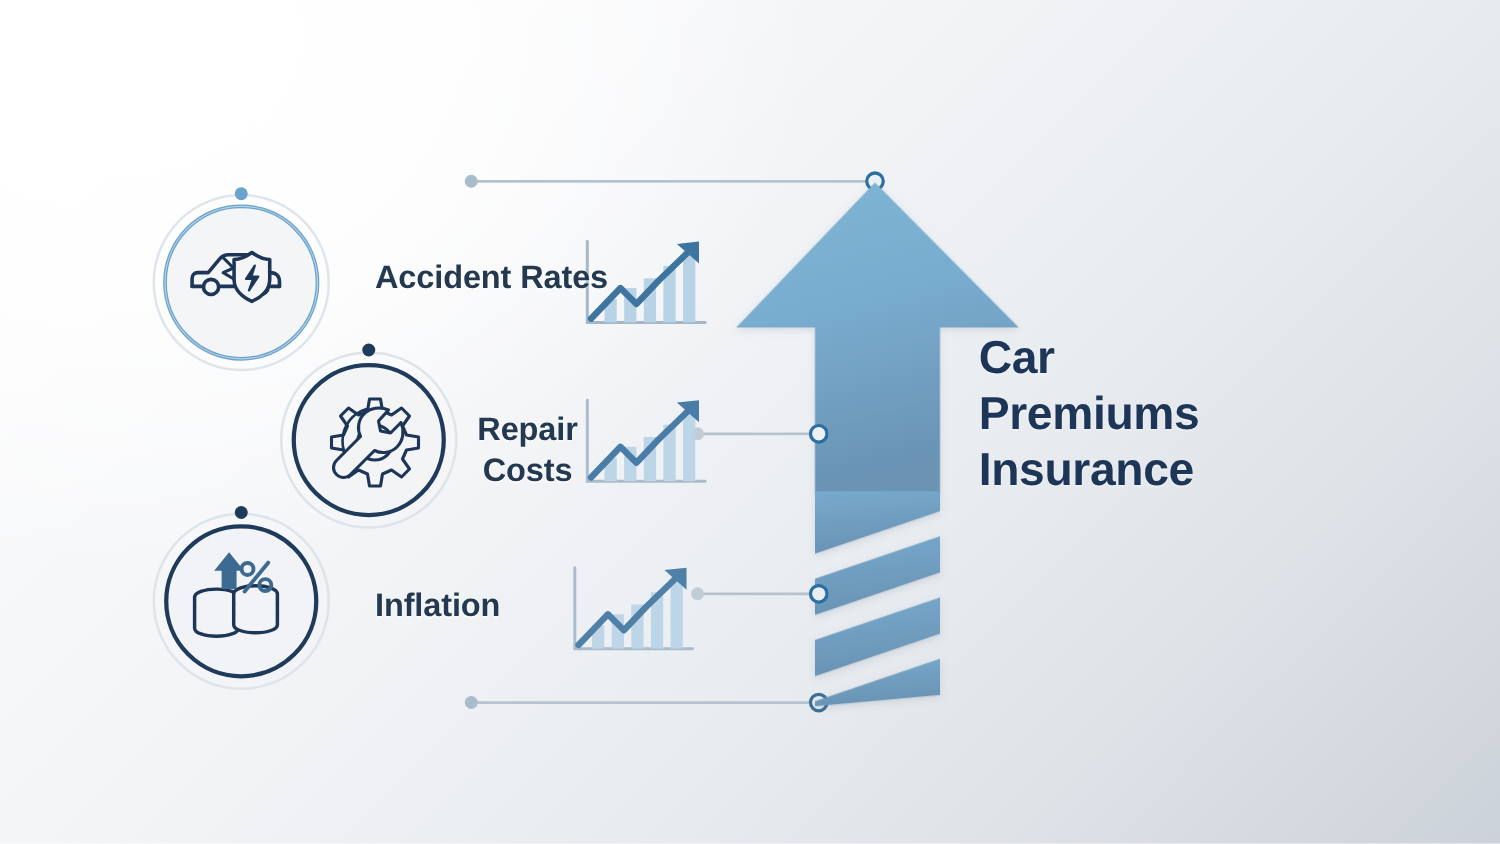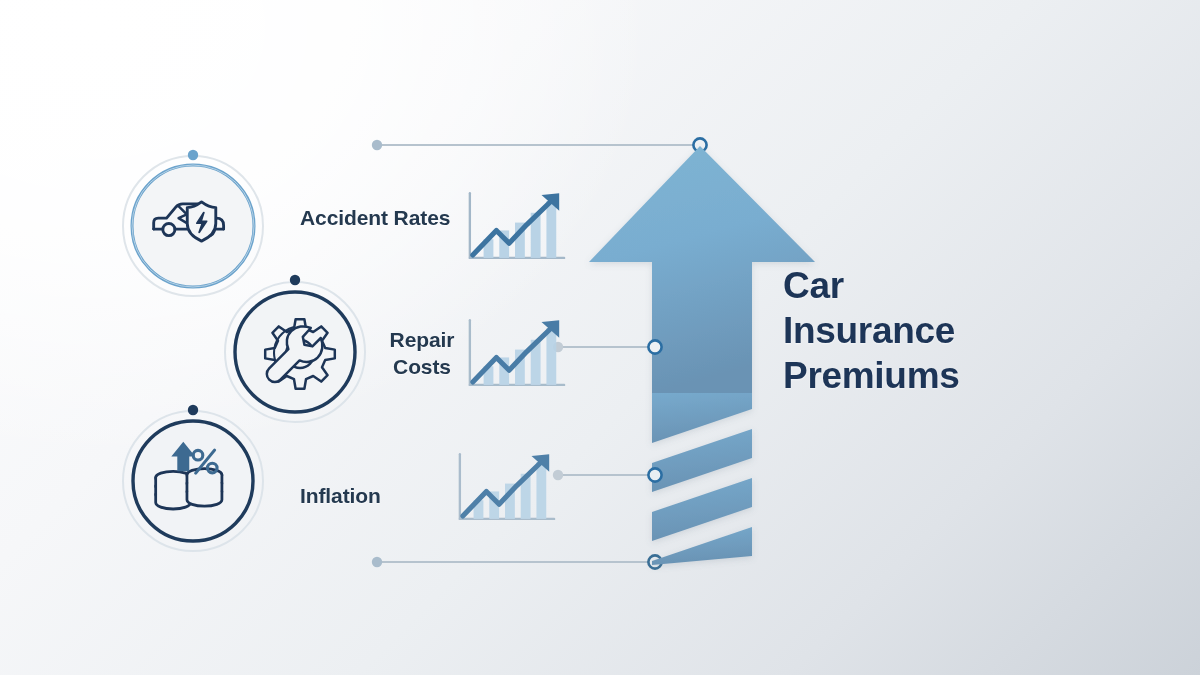--- a/index.html
+++ b/index.html
@@ -21,29 +21,29 @@
   #art {
     position: absolute;
     left: 0; top: 0;
     width: 1200px;
     height: 675px;
   }
   
   .factor-label {
     position: absolute;
     color: #24394f;
-    font-size: 21px;
+    font-size: 26px;
     font-weight: bold;
     letter-spacing: -0.1px;
     line-height: 1.28;
     text-shadow: 0 1px 1px rgba(255,255,255,0.75);
   }
   #label-accident { left: 300px; top: 205px; }
   #label-repair   { left: 379px; top: 327px; text-align: center; }
-  #label-inflation{ left: 300px; top: 483px; }
+  #label-inflation{ left: 300px; top: 468px; }
 
   #headline {
     position: absolute;
     left: 783px;
     top: 263px;
     width: 320px;
     color: #1d3557;
     font-size: 37px;
     font-weight: bold;
     line-height: 1.22;
@@ -200,17 +200,17 @@
   </svg>
 
   <div class="factor-label" id="label-accident">Accident Rates</div>
 
   <div class="factor-label" id="label-repair" style="width:86px;">Repair Costs</div>
 
   <div class="factor-label" id="label-inflation">Inflation</div>
 
   <div id="headline">
     <span class="hl-line">Car</span>
+    <span class="hl-line">Premiums</span>
     <span class="hl-line">Insurance</span>
-    <span class="hl-line">Premiums</span>
   </div>
 
 </div>
 
 </body></html>

